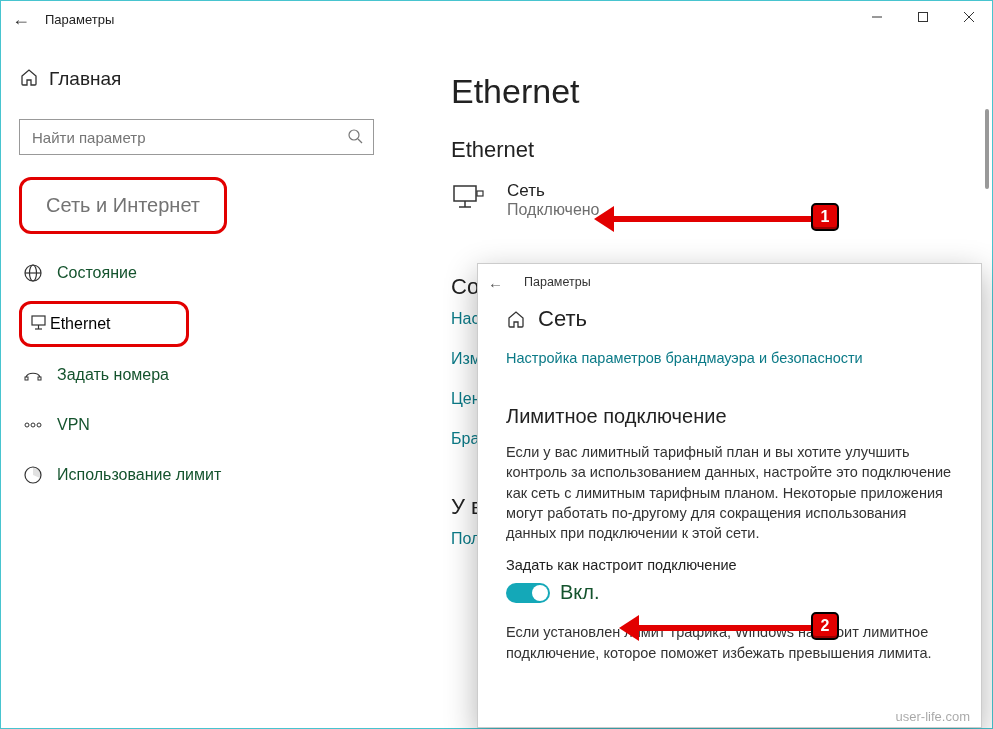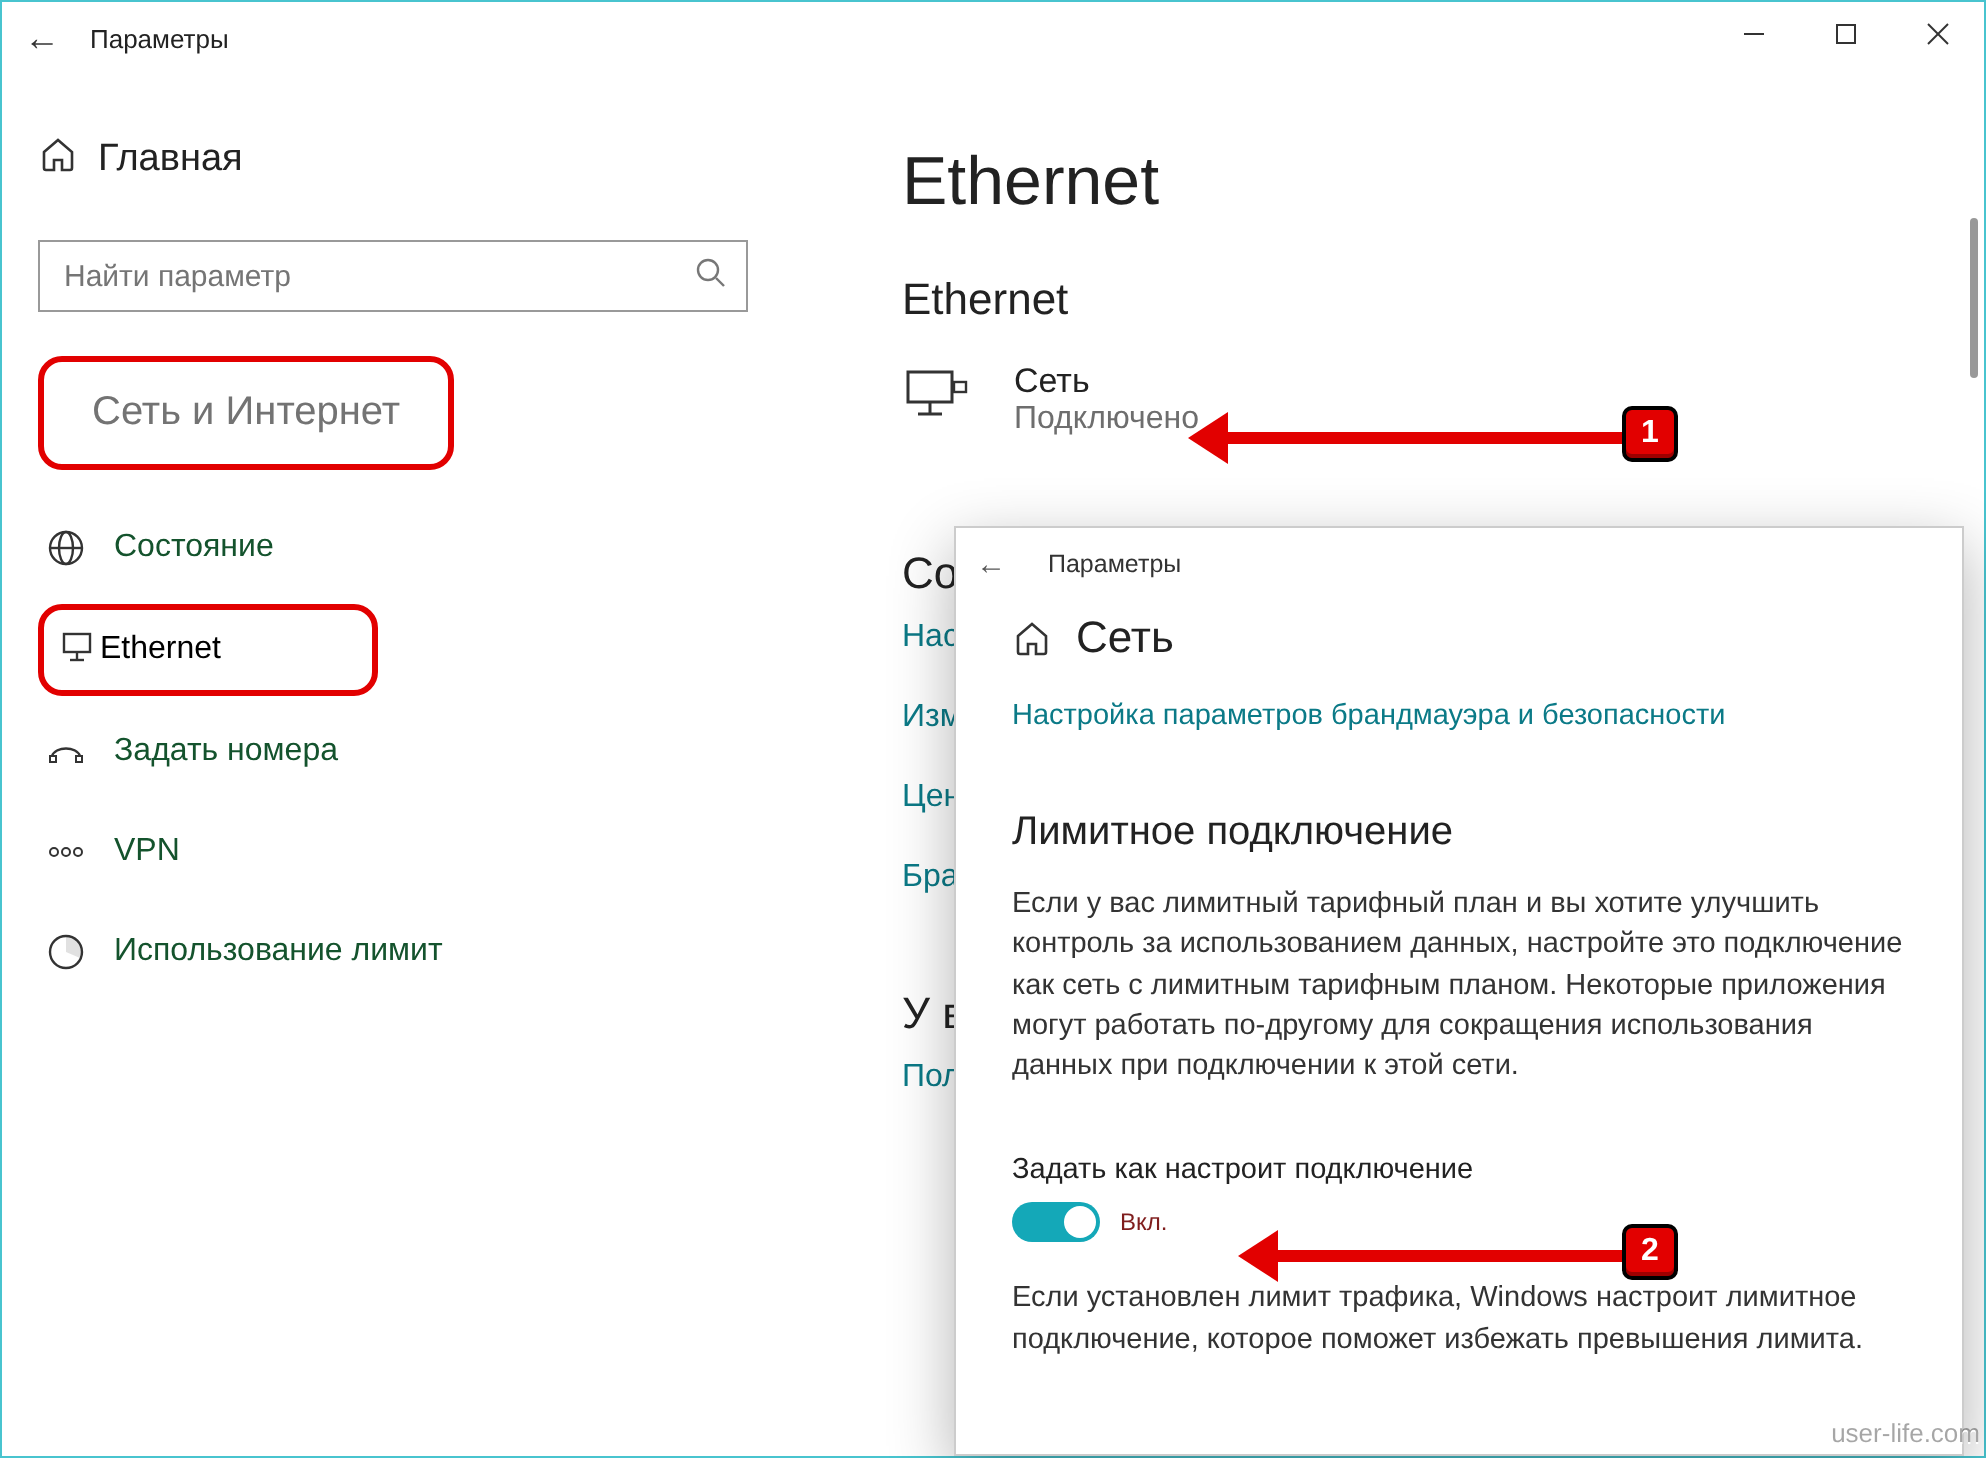--- a/index.html
+++ b/index.html
@@ -43,32 +43,32 @@
   
   .popup { position: absolute; left: 476px; top: 262px; width: 505px; height: 465px; background: #fff; border: 1px solid #ccc; box-shadow: 0 10px 30px rgba(0,0,0,.3); padding: 0 0 12px 0; }
   .popup-titlebar { height: 36px; display: flex; align-items: center; padding: 0 10px; }
   .popup-back { font-size: 15px; color:#555; width: 30px; }
   .popup-title { font-size: 12.5px; color: #333; margin-left: 6px; }
   .popup-body { padding: 0 28px; }
   .popup-home { display:flex; align-items:center; font-size:22px; color:#222; margin: 6px 0 18px 0;}
   .popup-home .icon{ width:32px; display:flex; align-items:center;}
   .popup-link { color: #0b7a87; font-size: 14.5px; display:block; margin-bottom: 20px; cursor:pointer;}
   .popup-h { font-size: 20px; color:#222; margin-bottom: 14px; margin-top: 39px; }
-  .popup-p { font-size: 14.5px; color:#333; line-height: 1.4; margin-bottom: 34px; }
+  .popup-p { font-size: 14.5px; color:#333; line-height: 1.4; margin-bottom: 14px; }
   .popup-sub { font-size: 14.5px; color:#222; margin-bottom: 8px; }
   .toggle-row { display:flex; align-items:center; margin-bottom: 18px; position:relative;}
   .toggle { width: 44px; height: 20px; background: #14a8b8; border-radius: 10px; position: relative; margin-right: 10px; cursor:pointer;}
   .toggle::after { content:""; position:absolute; right:2px; top:2px; width:16px; height:16px; background:#fff; border-radius:50%; }
-  .toggle-label { font-size: 12px; color:#7f1d1d; }
+  .toggle-label { font-size: 20px; color:#14532d; }
   .popup-p2 { font-size: 14.5px; color:#333; line-height: 1.4; }
   
   .arrow { position:absolute; height:6px; background:#e20000; }
   .arrow::before{ content:""; position:absolute; left:-20px; top:-10px; border:13px solid transparent; border-right:20px solid #e20000;}
   .badge{ position:absolute; width:28px; height:28px; background:#e20000; border:2px solid #000; border-radius:5px; color:#fff; font-weight:bold; display:flex; align-items:center; justify-content:center; font-size:16px; box-shadow: inset 0 -2px 0 rgba(0,0,0,.3);}
-  .watermark{ position:absolute; right:2px; bottom:4px; font-size:13px; color:rgba(0,0,0,0.35); text-shadow:0 1px 0 #fff;}
+  .watermark{ position:absolute; right:22px; bottom:4px; font-size:13px; color:rgba(0,0,0,0.35); text-shadow:0 1px 0 #fff;}
 </style>
 </head>
 <body>
 
 <div class="window">
 
   <div class="titlebar">
     <div class="back-btn">←</div>
     <div class="title">Параметры</div>
     <div class="win-controls">

